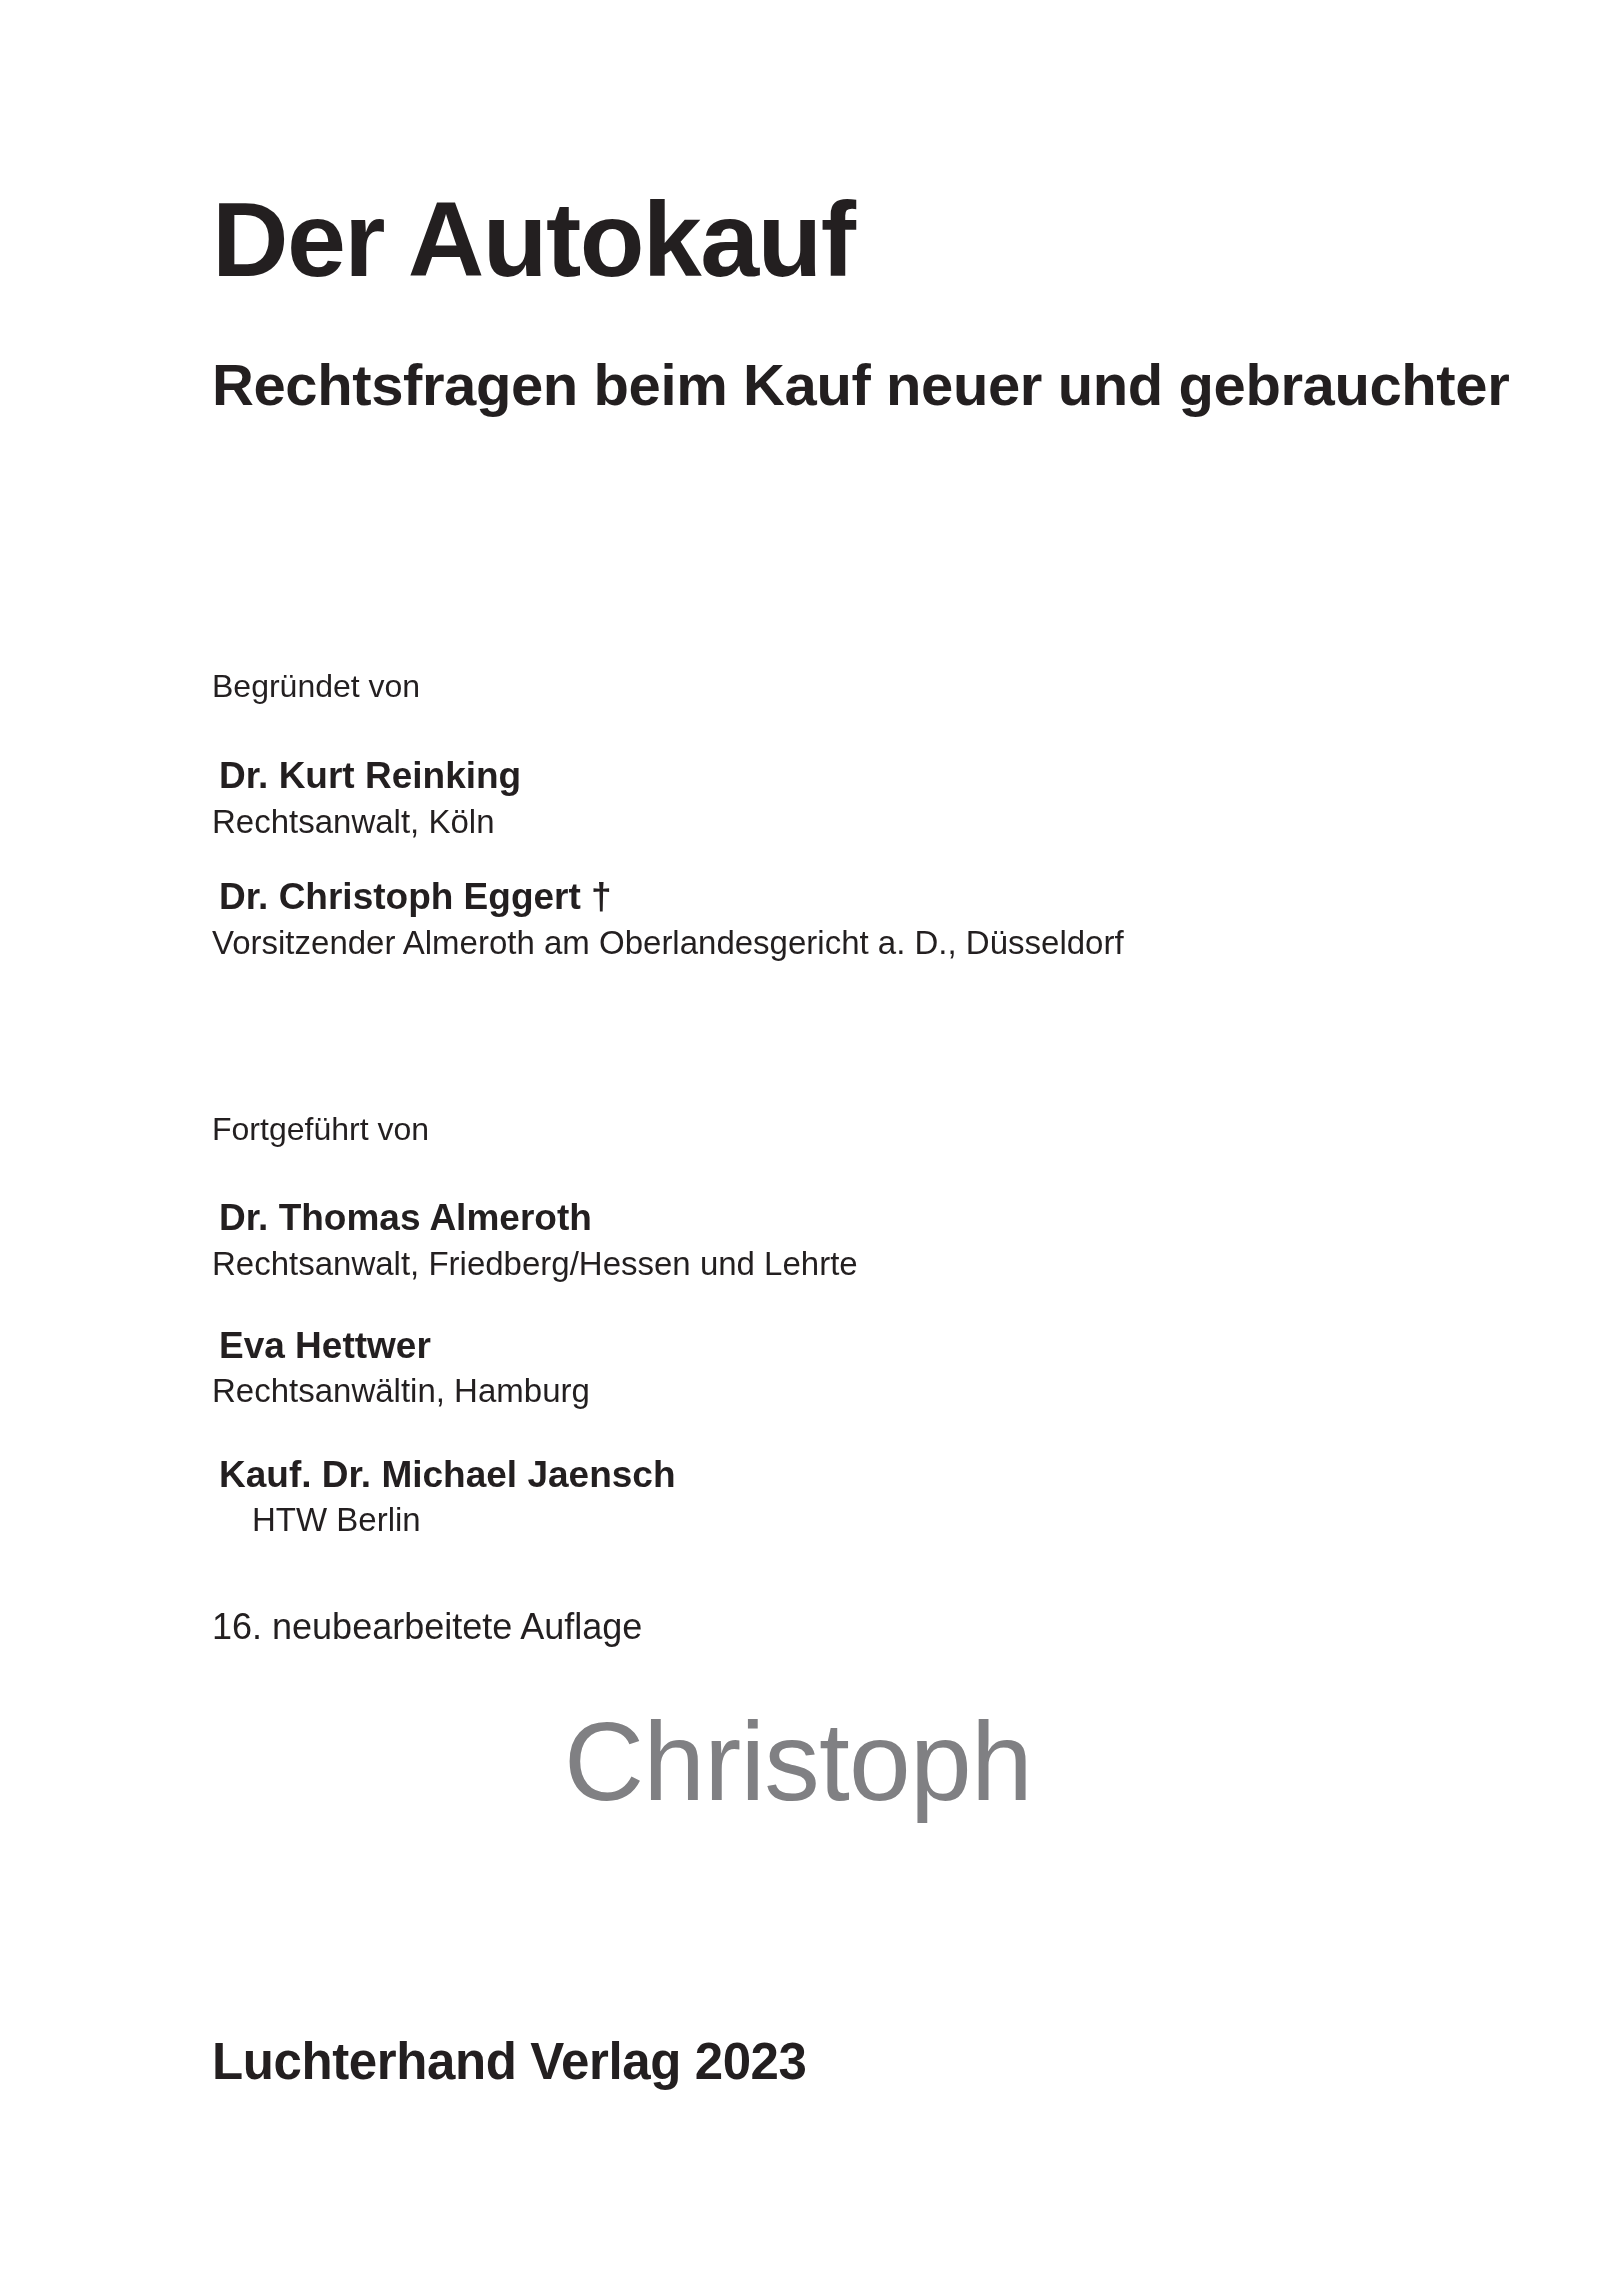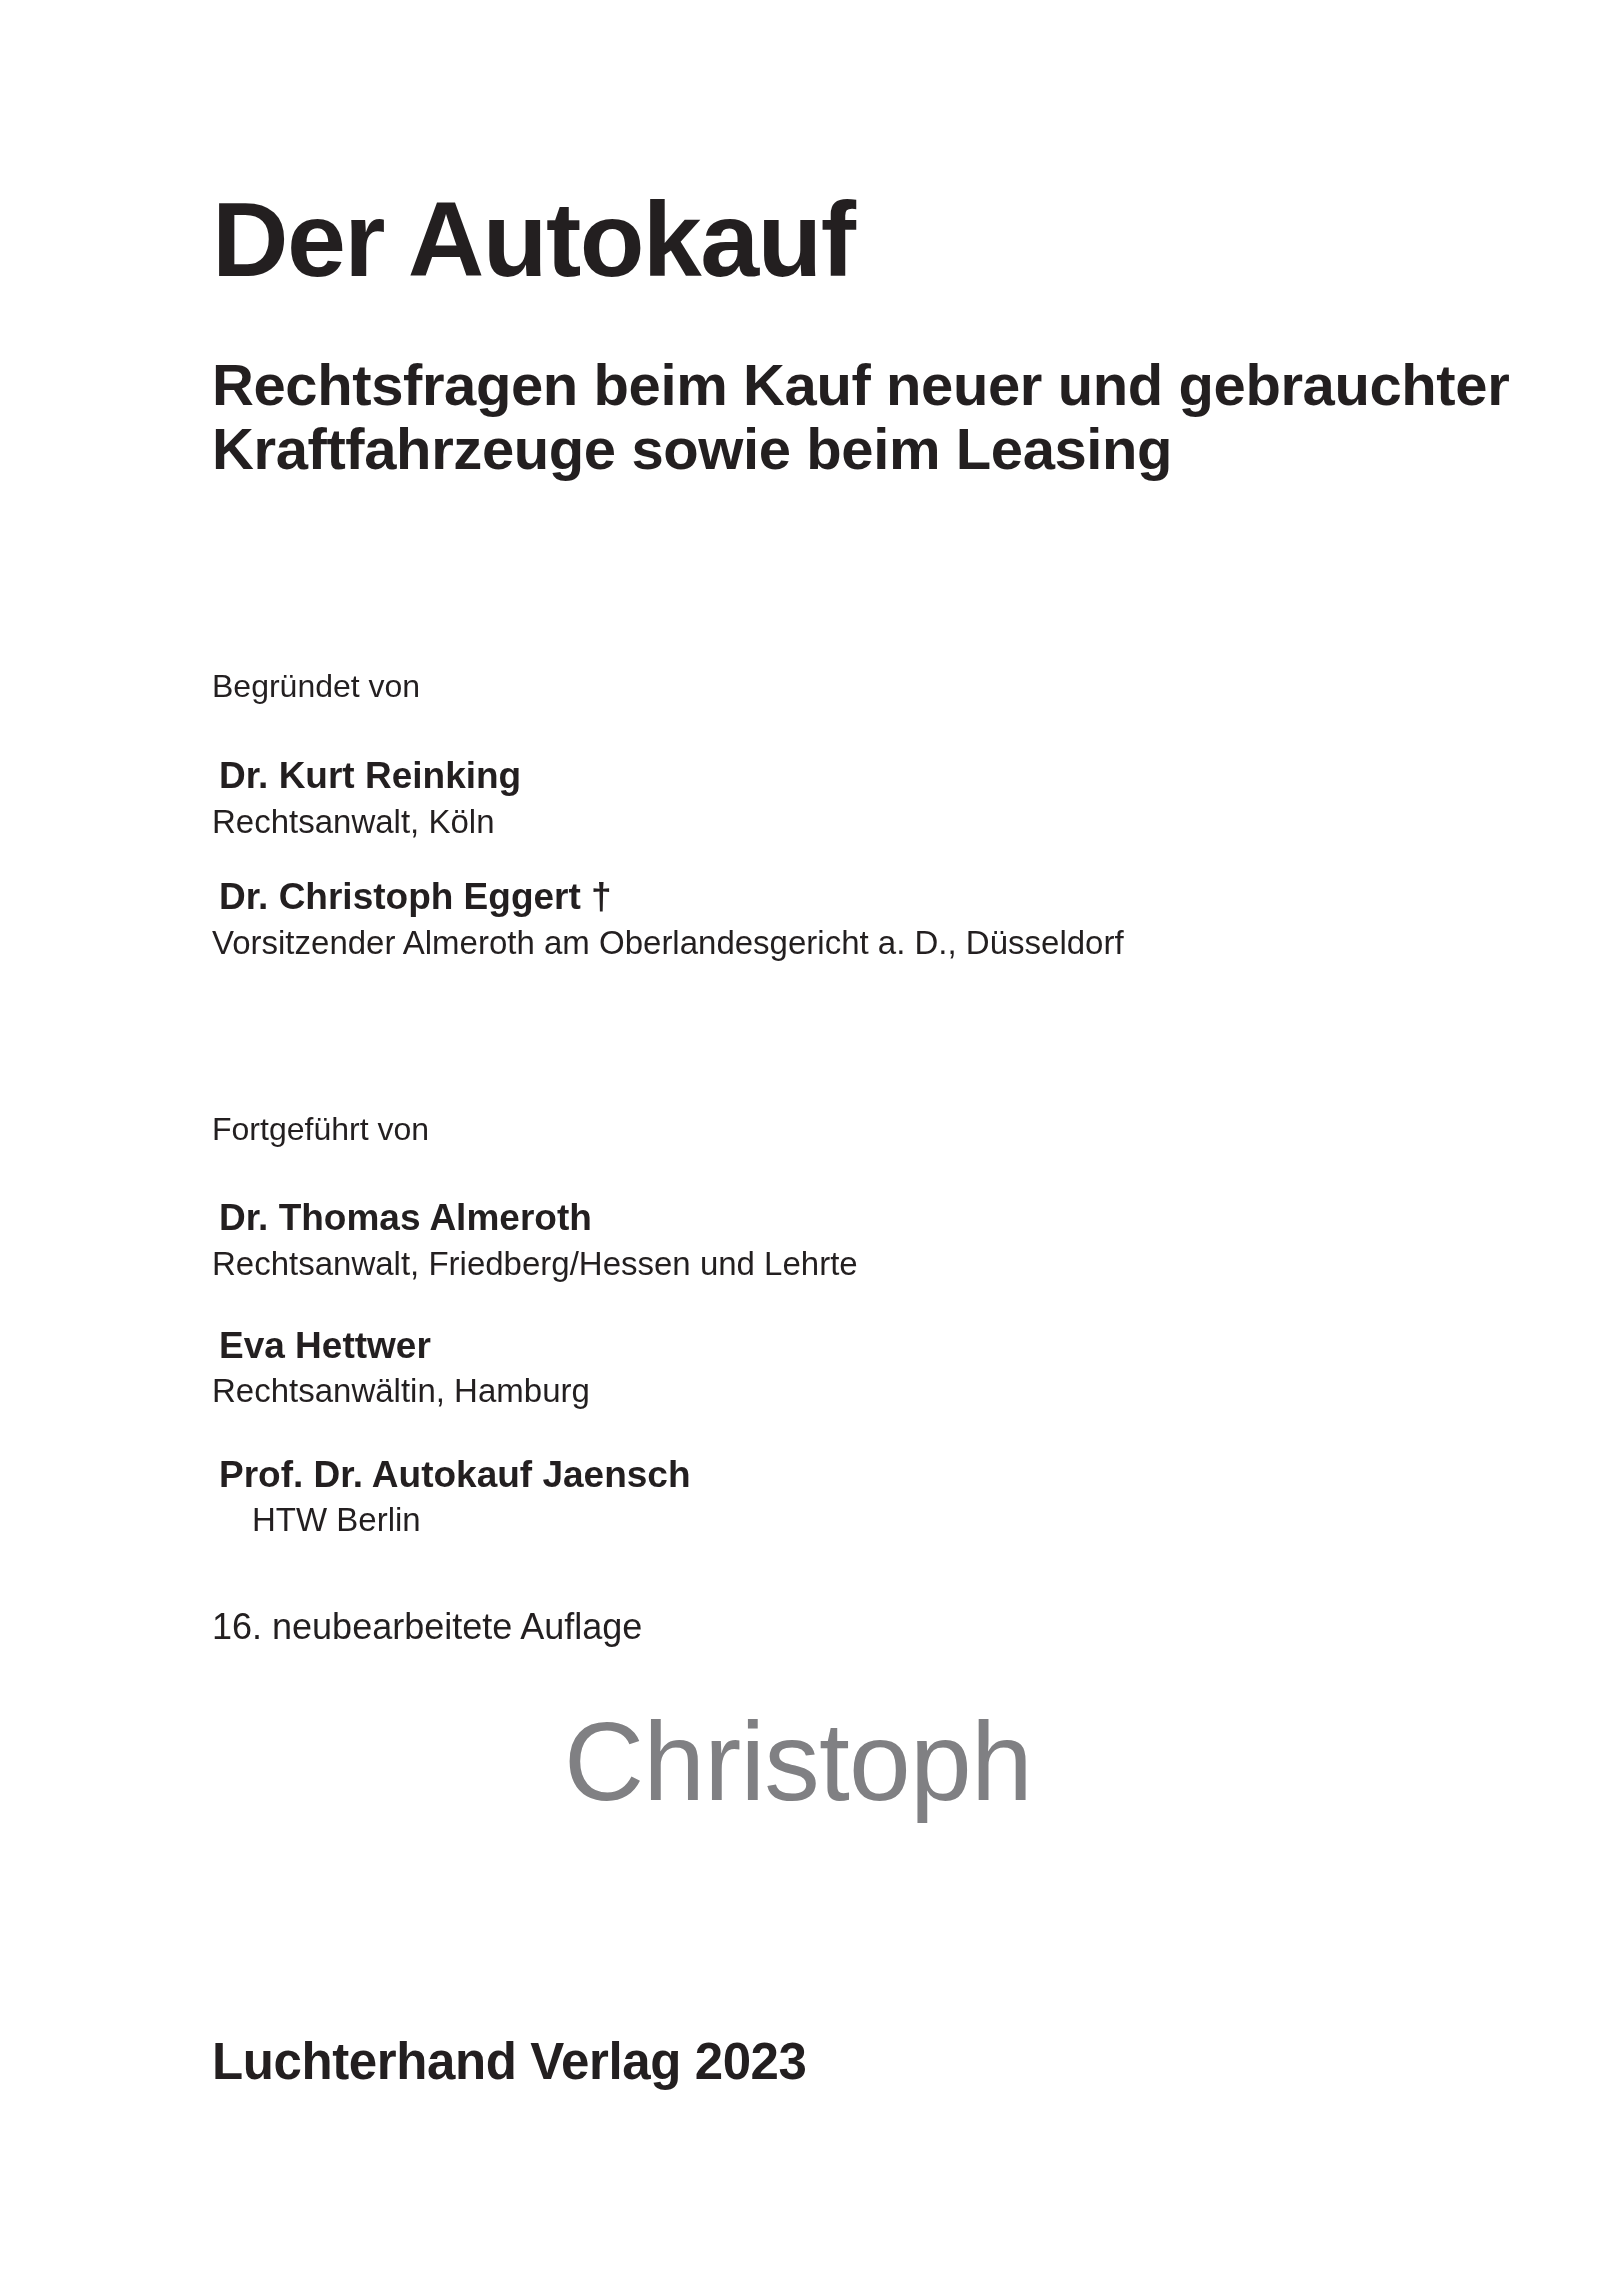--- a/index.html
+++ b/index.html
@@ -78,40 +78,39 @@
     letter-spacing: -0.4px;
   }
 </style>
 </head>
 <body style="--text-color: #231f20; --watermark-color: #808083; background: rgb(255, 255, 255);">
 
 <div class="abs page-title">Der Autokauf</div>
 
 <div class="abs subtitle">
   <div>Rechtsfragen beim Kauf neuer und gebrauchter</div>
-  <div>Kraftfahrzeuge sowie beim Leasing</div>
 </div>
 
 <div class="abs section-label label-founded">Begründet von</div>
 
 <div class="abs author-name name-reinking">Dr. Kurt Reinking</div>
 <div class="abs author-role role-reinking">Rechtsanwalt, Köln</div>
 
 <div class="abs author-name name-eggert">Dr. Christoph Eggert †</div>
 <div class="abs author-role role-eggert">Vorsitzender Almeroth am Oberlandesgericht a. D., Düsseldorf</div>
 
 <div class="abs section-label label-continued">Fortgeführt von</div>
 
 <div class="abs author-name name-almeroth">Dr. Thomas Almeroth</div>
 <div class="abs author-role role-almeroth">Rechtsanwalt, Friedberg/Hessen und Lehrte</div>
 
 <div class="abs author-name name-hettwer">Eva Hettwer</div>
 <div class="abs author-role role-hettwer">Rechtsanwältin, Hamburg</div>
 
-<div class="abs author-name name-jaensch">Prof. Dr. Autokauf Jaensch</div>
+<div class="abs author-name name-jaensch">Kauf. Dr. Michael Jaensch</div>
 <div class="abs author-role role-jaensch">HTW Berlin</div>
 
 <div class="abs edition">16. neubearbeitete Auflage</div>
 
 <div class="abs watermark">Christoph</div>
 
 <div class="abs publisher">Luchterhand Verlag 2023</div>
 
 
 </body></html>

